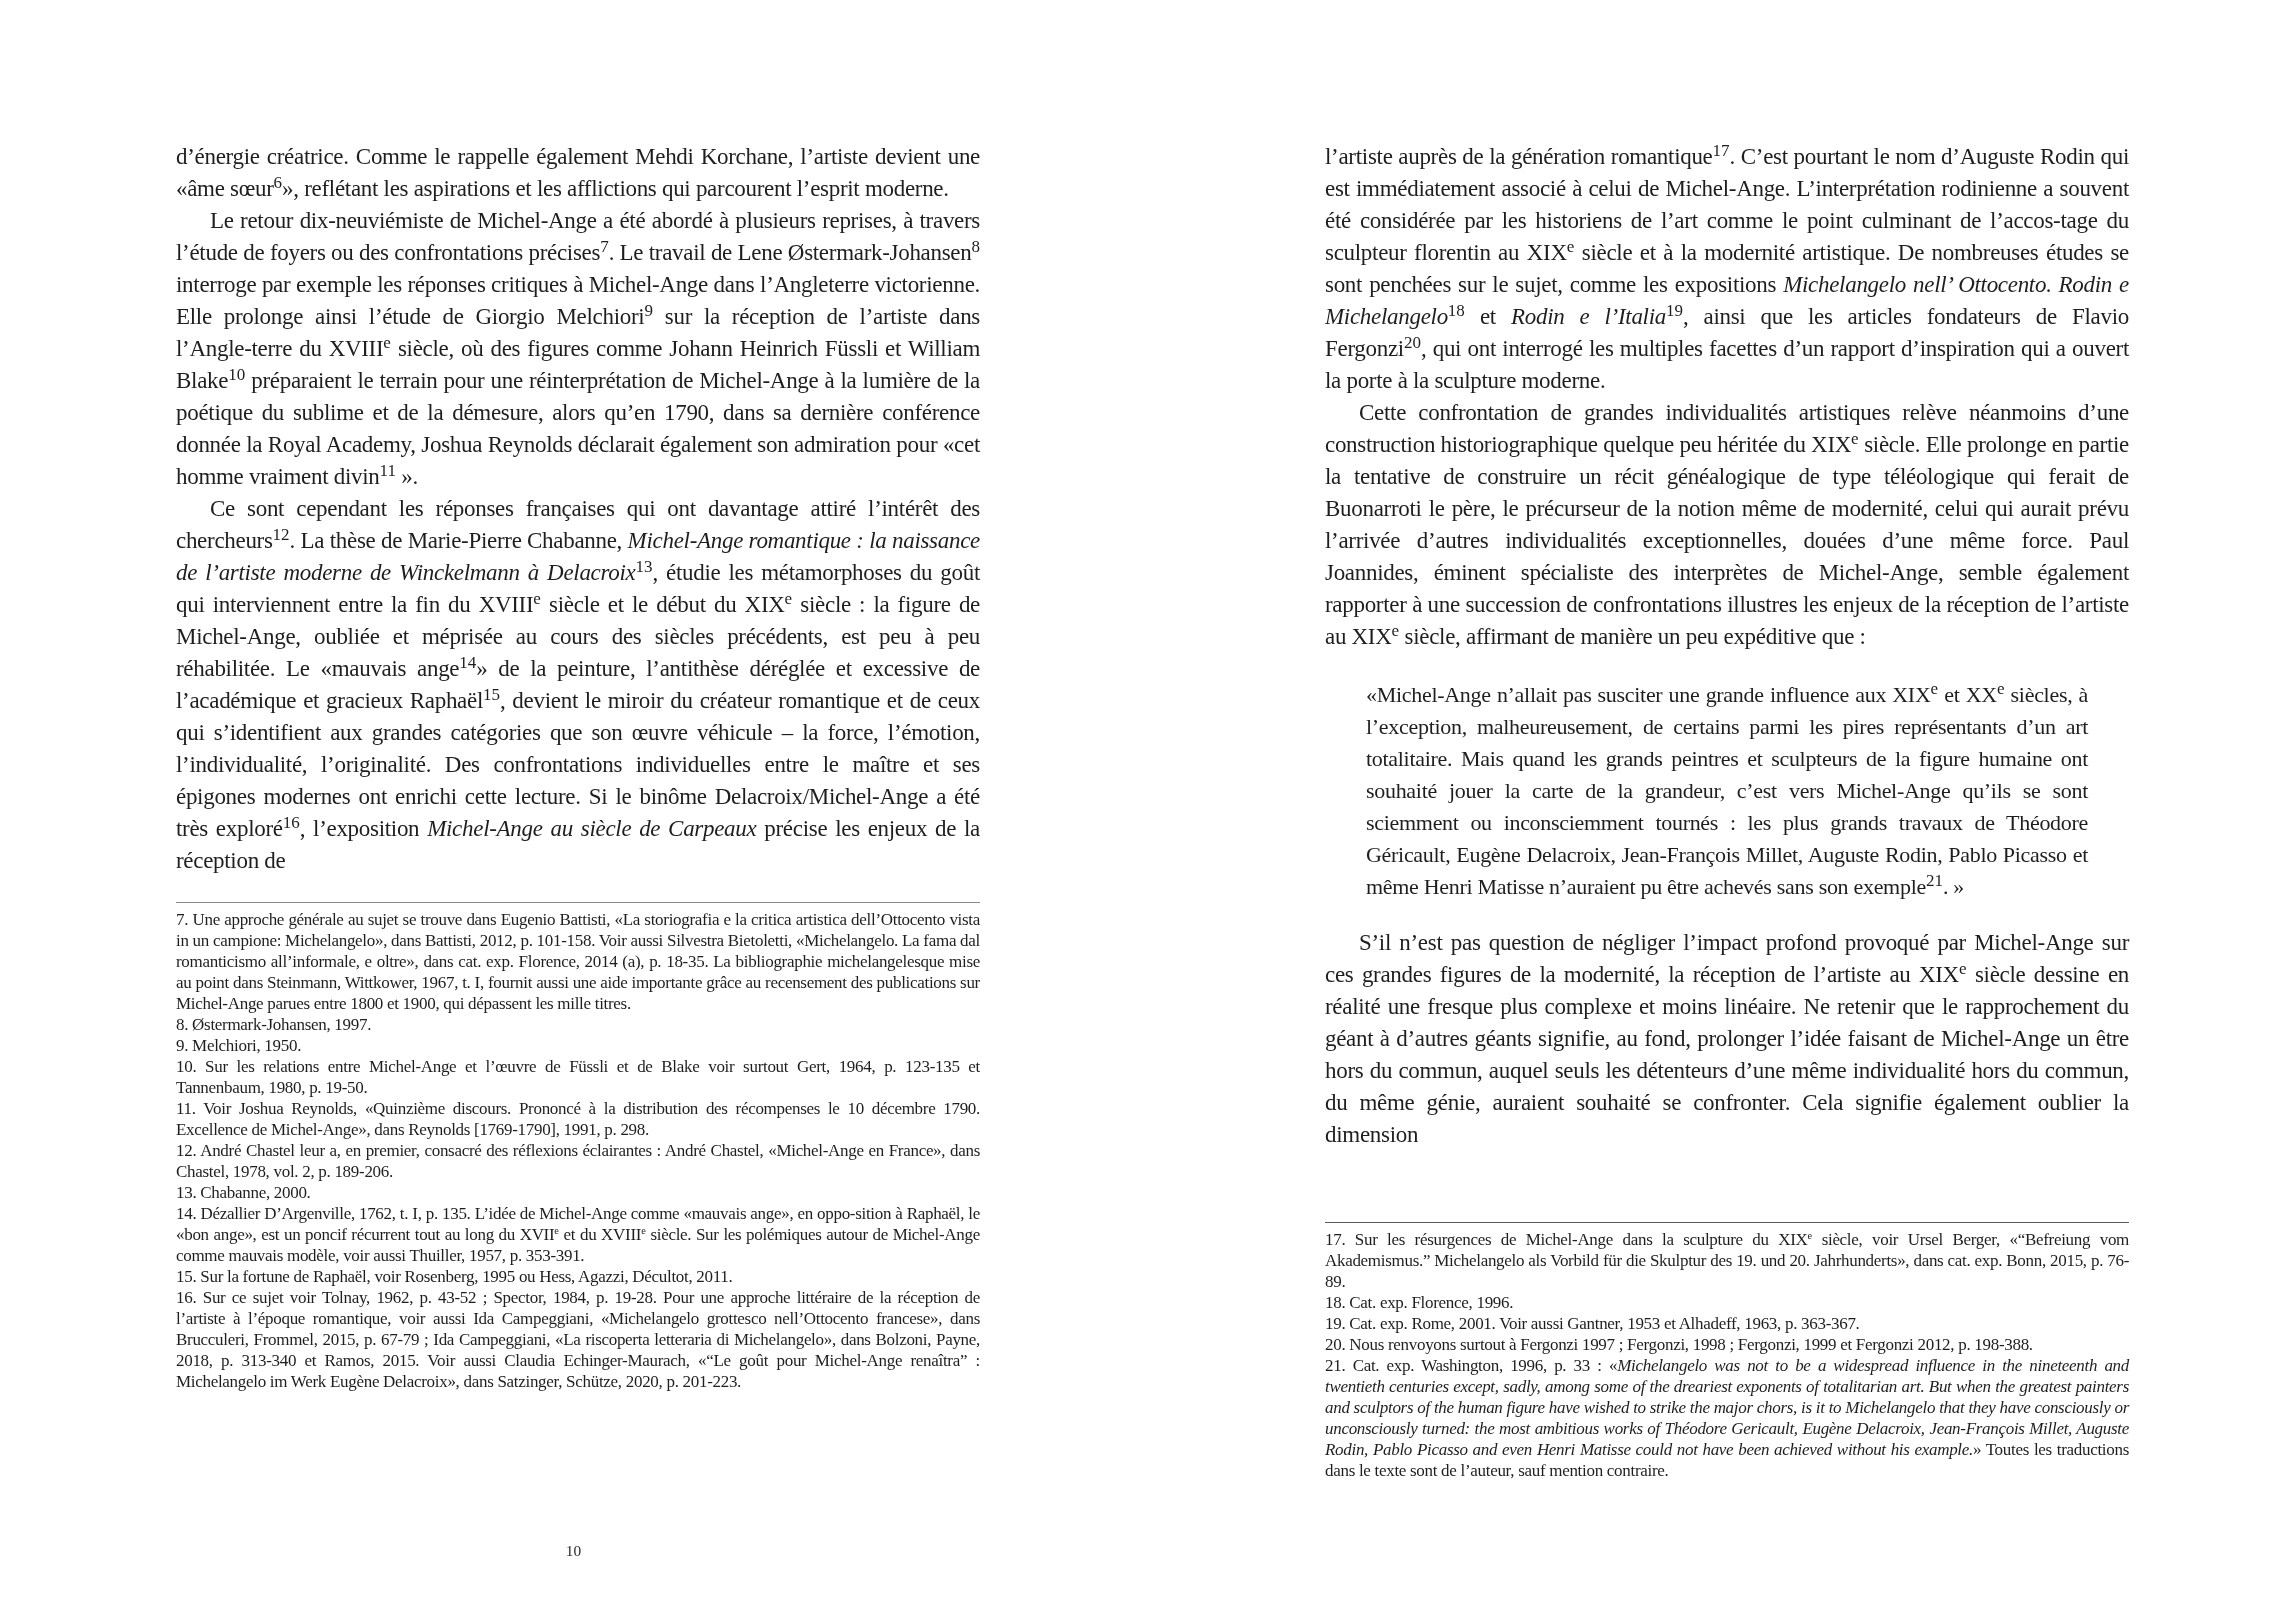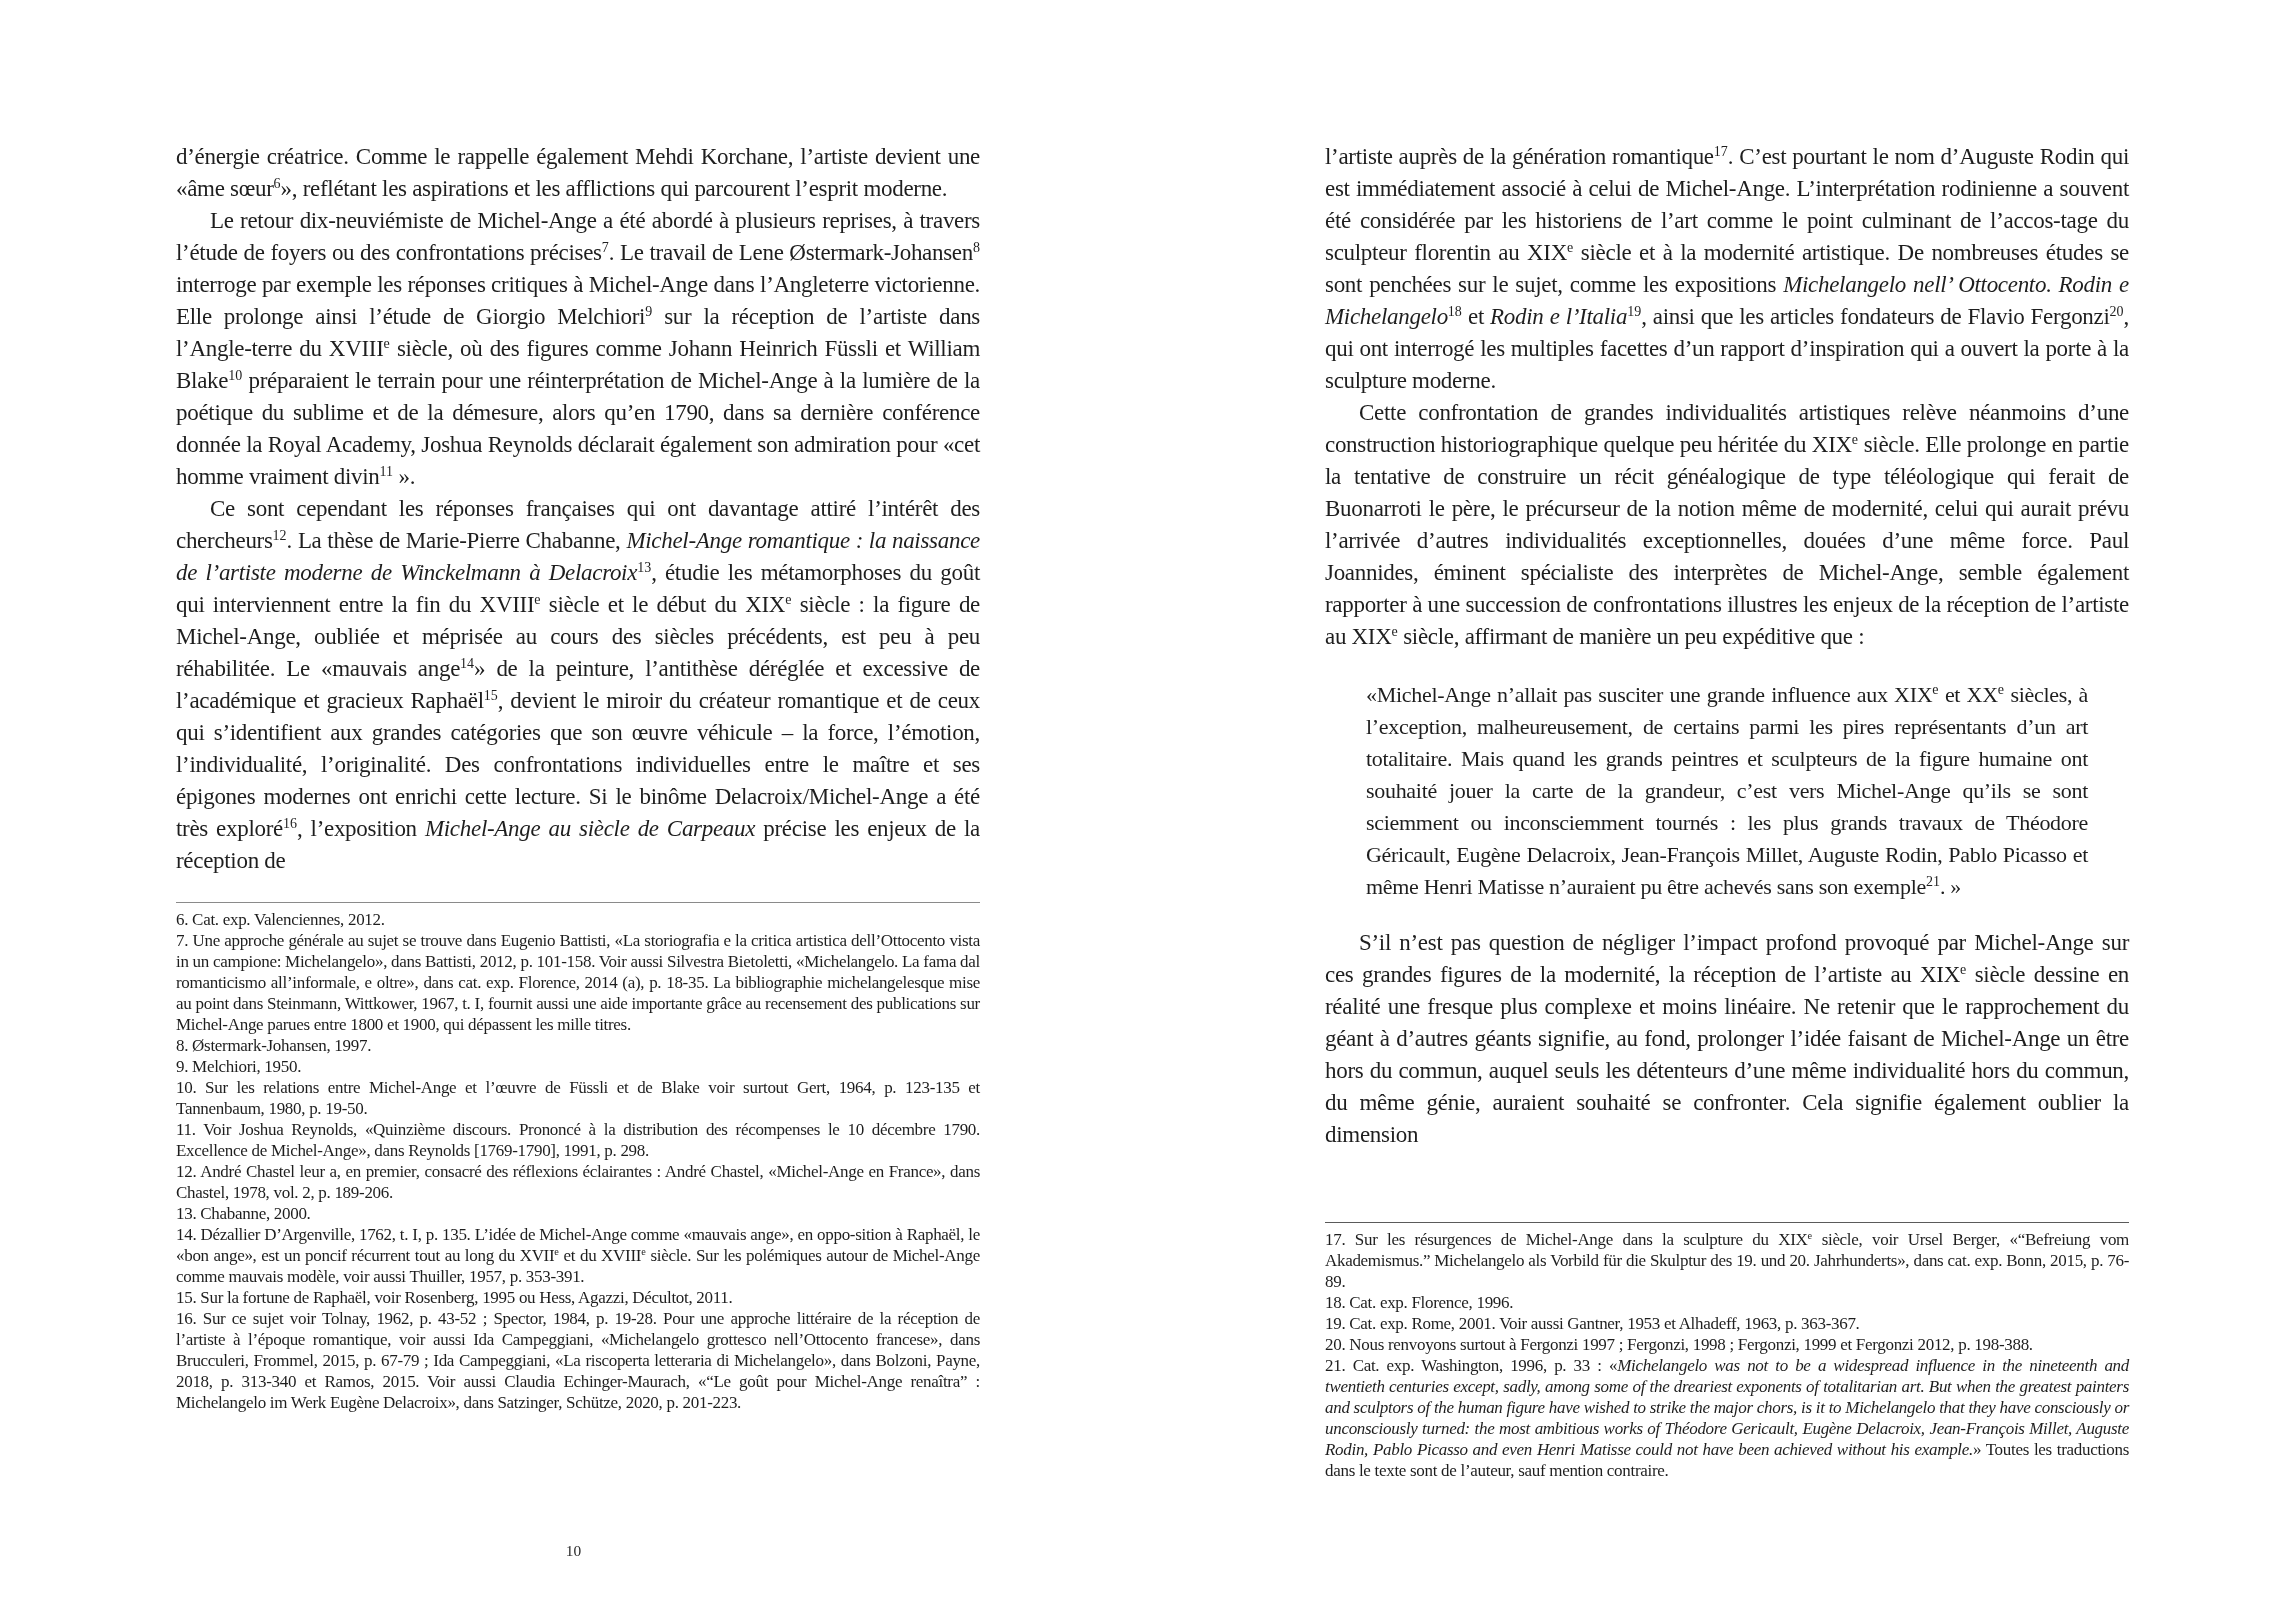--- a/index.html
+++ b/index.html
@@ -12,21 +12,21 @@
   .page.right { left: 1148px; }
   .body-text {
     position: absolute; top: 129px; width: 804px;
     font-size: 23px; line-height: 32px; text-align: justify;
     hyphens: manual; letter-spacing: -0.3px; word-spacing: 0px;
   }
   .left .body-text { left: 176px; }
   .right .body-text { left: 177px; }
   .body-text p { margin: 0; text-indent: 34px; }
   .body-text p.noindent { text-indent: 0; }
-  sup { font-size: 14px; line-height: 0; vertical-align: 7.7px; letter-spacing: 0; }
+  sup { font-size: 17px; line-height: 0; vertical-align: 7.7px; letter-spacing: 0; }
   .fn sup { font-size: 10.3px; vertical-align: 6px; }
   i { font-style: italic; }
   .blockquote {
     margin: 26px 41px 24px 41px; text-indent: 0;
     font-size: 22px; line-height: 32px;
   }
   .blockquote p { text-indent: 0 !important; }
   .fn-rule {
     position: absolute; height: 0; border-top: 1.7px solid #8a8a8a; width: 804px;
   }
@@ -50,21 +50,20 @@
 <body>
 
 <div class="page left">
   <div class="body-text">
       <p class="noindent">d’énergie créatrice. Comme le rappelle également Mehdi Korchane, l’artiste devient une «âme sœur<sup>6</sup>», reflétant les aspirations et les afflictions qui parcourent l’esprit moderne.</p>
       <p>Le retour dix-neuviémiste de Michel-Ange a été abordé à plusieurs reprises, à travers l’étude de foyers ou des confrontations précises<sup>7</sup>. Le travail de Lene Østermark-Johansen<sup>8</sup> interroge par exemple les réponses critiques à Michel-Ange dans l’Angleterre victorienne. Elle prolonge ainsi l’étude de Giorgio Melchiori<sup>9</sup> sur la réception de l’artiste dans l’Angle-terre du XVIII<sup>e</sup> siècle, où des figures comme Johann Heinrich Füssli et William Blake<sup>10</sup> préparaient le terrain pour une réinterprétation de Michel-Ange à la lumière de la poétique du sublime et de la démesure, alors qu’en 1790, dans sa dernière conférence donnée la Royal Academy, Joshua Reynolds déclarait également son admiration pour «cet homme vraiment divin<sup>11</sup> ».</p>
       <p>Ce sont cependant les réponses françaises qui ont davantage attiré l’intérêt des chercheurs<sup>12</sup>. La thèse de Marie-Pierre Chabanne, <i>Michel-Ange romantique : la naissance de l’artiste moderne de Winckelmann à Delacroix</i><sup>13</sup>, étudie les métamorphoses du goût qui interviennent entre la fin du XVIII<sup>e</sup> siècle et le début du XIX<sup>e</sup> siècle : la figure de Michel-Ange, oubliée et méprisée au cours des siècles précédents, est peu à peu réhabilitée. Le «mauvais ange<sup>14</sup>» de la peinture, l’antithèse déréglée et excessive de l’académique et gracieux Raphaël<sup>15</sup>, devient le miroir du créateur romantique et de ceux qui s’identifient aux grandes catégories que son œuvre véhicule – la force, l’émotion, l’individualité, l’originalité. Des confrontations individuelles entre le maître et ses épigones modernes ont enrichi cette lecture. Si le binôme Delacroix/Michel-Ange a été très exploré<sup>16</sup>, l’exposition <i>Michel-Ange au siècle de Carpeaux</i> précise les enjeux de la réception de</p>
     </div>
   <div class="fn-rule"></div>
   <div class="footnotes fn">
-      <p>6. Cat. exp. Valenciennes, 2012.</p>
       <p>7. Une approche générale au sujet se trouve dans Eugenio Battisti, «La storiografia e la critica artistica dell’Ottocento vista in un campione: Michelangelo», dans Battisti, 2012, p. 101-158. Voir aussi Silvestra Bietoletti, «Michelangelo. La fama dal romanticismo all’informale, e oltre», dans cat. exp. Florence, 2014 (a), p. 18-35. La bibliographie michelangelesque mise au point dans Steinmann, Wittkower, 1967, t. I, fournit aussi une aide importante grâce au recensement des publications sur Michel-Ange parues entre 1800 et 1900, qui dépassent les mille titres.</p>
       <p>8. Østermark-Johansen, 1997.</p>
       <p>9. Melchiori, 1950.</p>
       <p>10. Sur les relations entre Michel-Ange et l’œuvre de Füssli et de Blake voir surtout Gert, 1964, p. 123-135 et Tannenbaum, 1980, p. 19-50.</p>
       <p>11. Voir Joshua Reynolds, «Quinzième discours. Prononcé à la distribution des récompenses le 10 décembre 1790. Excellence de Michel-Ange», dans Reynolds [1769-1790], 1991, p. 298.</p>
       <p>12. André Chastel leur a, en premier, consacré des réflexions éclairantes : André Chastel, «Michel-Ange en France», dans Chastel, 1978, vol. 2, p. 189-206.</p>
       <p>13. Chabanne, 2000.</p>
       <p>14. Dézallier D’Argenville, 1762, t. I, p. 135. L’idée de Michel-Ange comme «mauvais ange», en oppo-sition à Raphaël, le «bon ange», est un poncif récurrent tout au long du XVII<sup>e</sup> et du XVIII<sup>e</sup> siècle. Sur les polémiques autour de Michel-Ange comme mauvais modèle, voir aussi Thuiller, 1957, p. 353-391.</p>
       <p>15. Sur la fortune de Raphaël, voir Rosenberg, 1995 ou Hess, Agazzi, Décultot, 2011.</p>
       <p>16. Sur ce sujet voir Tolnay, 1962, p. 43-52 ; Spector, 1984, p. 19-28. Pour une approche littéraire de la réception de l’artiste à l’époque romantique, voir aussi Ida Campeggiani, «Michelangelo grottesco nell’Ottocento francese», dans Brucculeri, Frommel, 2015, p. 67-79 ; Ida Campeggiani, «La riscoperta letteraria di Michelangelo», dans Bolzoni, Payne, 2018, p. 313-340 et Ramos, 2015. Voir aussi Claudia Echinger-Maurach, «“Le goût pour Michel-Ange renaîtra” : Michelangelo im Werk Eugène Delacroix», dans Satzinger, Schütze, 2020, p. 201-223.</p>

